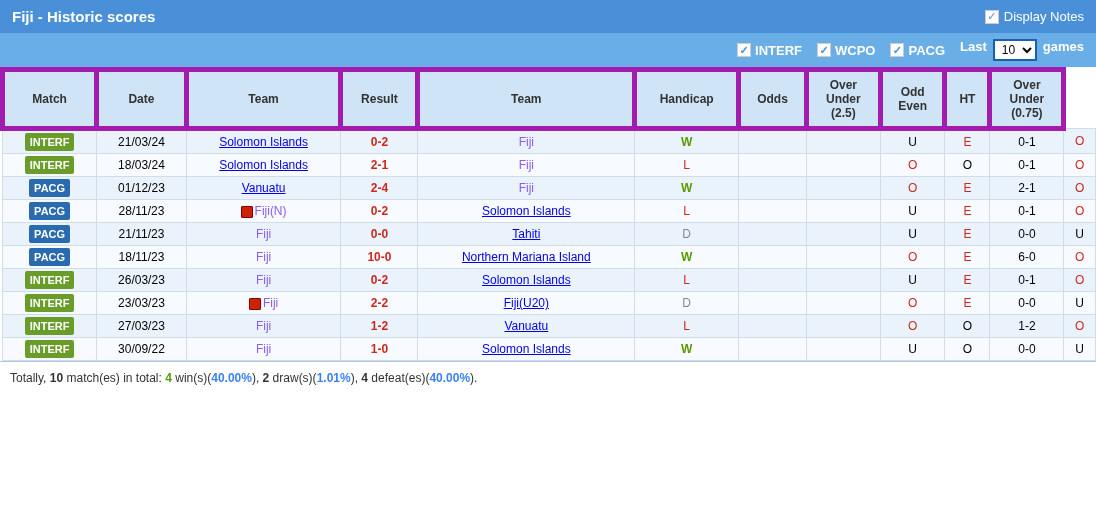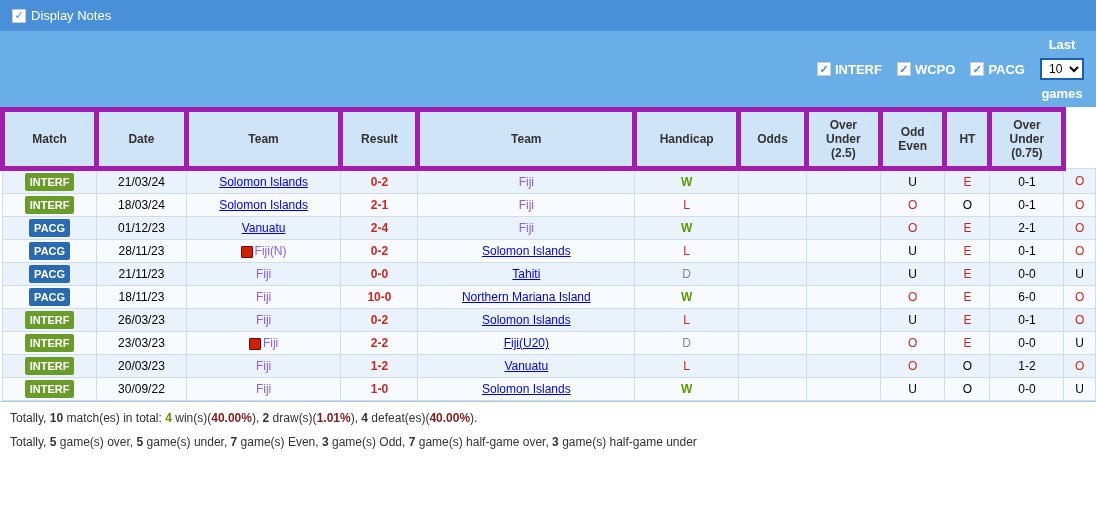--- a/index.html
+++ b/index.html
@@ -23,21 +23,21 @@
     .filter-bar {
       background: #6aaee8;
       padding: 6px 12px;
       display: flex;
       align-items: center;
       justify-content: flex-end;
       gap: 15px;
     }
     .filter-item { display: flex; align-items: center; gap: 4px; color: #fff; font-size: 13px; font-weight: bold; }
     .filter-item .checkbox-checked { color: #4a90d9; }
-    .last-games { display: flex; align-items: center; gap: 6px; color: #fff; font-size: 13px; font-weight: bold; flex-direction: column; }
+    .last-games { display: flex; gap: 6px; color: #fff; font-size: 13px; font-weight: bold; }
     .last-games select {
       border: 2px solid #1a5fb0; background: #fff; color: #000; font-size: 12px; padding: 1px 3px;
     }
 
     table {
       width: 100%;
       border-collapse: collapse;
     }
     thead tr {
       background: #d0e4f7;
@@ -96,27 +96,28 @@
     .summary-section {
       padding: 6px 10px;
       font-size: 12px;
       color: #333;
       border-top: 1px solid #b0c8e8;
       background: #fff;
       line-height: 1.8;
     }
     .summary-section p { margin-bottom: 2px; }
     .bold { font-weight: bold; }
-    .red { color: #7f1d1d; font-weight: bold; }
+    .red { color: #3b82f6; font-weight: bold; }
     .green { color: #5a9c00; font-weight: bold; }
   </style>
 </head>
 <body>
 
 <div class="header">
+  <span class="header-title">Fiji - Historic scores</span>
   <div class="display-notes">
     <span class="checkbox-checked">✓</span>
     <span>Display Notes</span>
   </div>
 </div>
 
 <div class="filter-bar">
   <div class="filter-item">
     <span class="checkbox-checked">✓</span>
     <span>INTERF</span>
@@ -265,21 +266,21 @@
         <td><span class="result-d">D</span></td>
         <td></td>
         <td></td>
         <td class="over">O</td>
         <td class="even">E</td>
         <td>0-0</td>
         <td class="under">U</td>
       </tr>
       <tr>
         <td><span class="match-type type-interf">INTERF</span></td>
-        <td>20/03/23</td>
+        <td>27/03/23</td>
         <td><a href="#" class="team-link">Fiji</a></td>
         <td><a href="#" class="result-link">1-2</a></td>
         <td><a href="#" class="">Vanuatu</a></td>
         <td><span class="result-l">L</span></td>
         <td></td>
         <td></td>
         <td class="over">O</td>
         <td class="odd">O</td>
         <td>1-2</td>
         <td class="over">O</td>
@@ -298,16 +299,13 @@
         <td>0-0</td>
         <td class="under">U</td>
       </tr>
     </tbody>
 </table>
 
 <div class="summary-section">
   <p>
     Totally, <span class="bold">10</span> match(es) in total: <span class="green">4</span> win(s)(<span class="red">40.00%</span>), <span class="bold">2</span> draw(s)(<span class="red">1.01%</span>), <span class="bold">4</span> defeat(es)(<span class="red">40.00%</span>).
   </p>
-  <p>
-    Totally, <span class="bold">5</span> game(s) over, <span class="bold">5</span> game(s) under, <span class="bold">7</span> game(s) Even, <span class="bold">3</span> game(s) Odd, <span class="bold">7</span> game(s) half-game over, <span class="bold">3</span> game(s) half-game under
-  </p>
 </div>
 
 </body></html>

